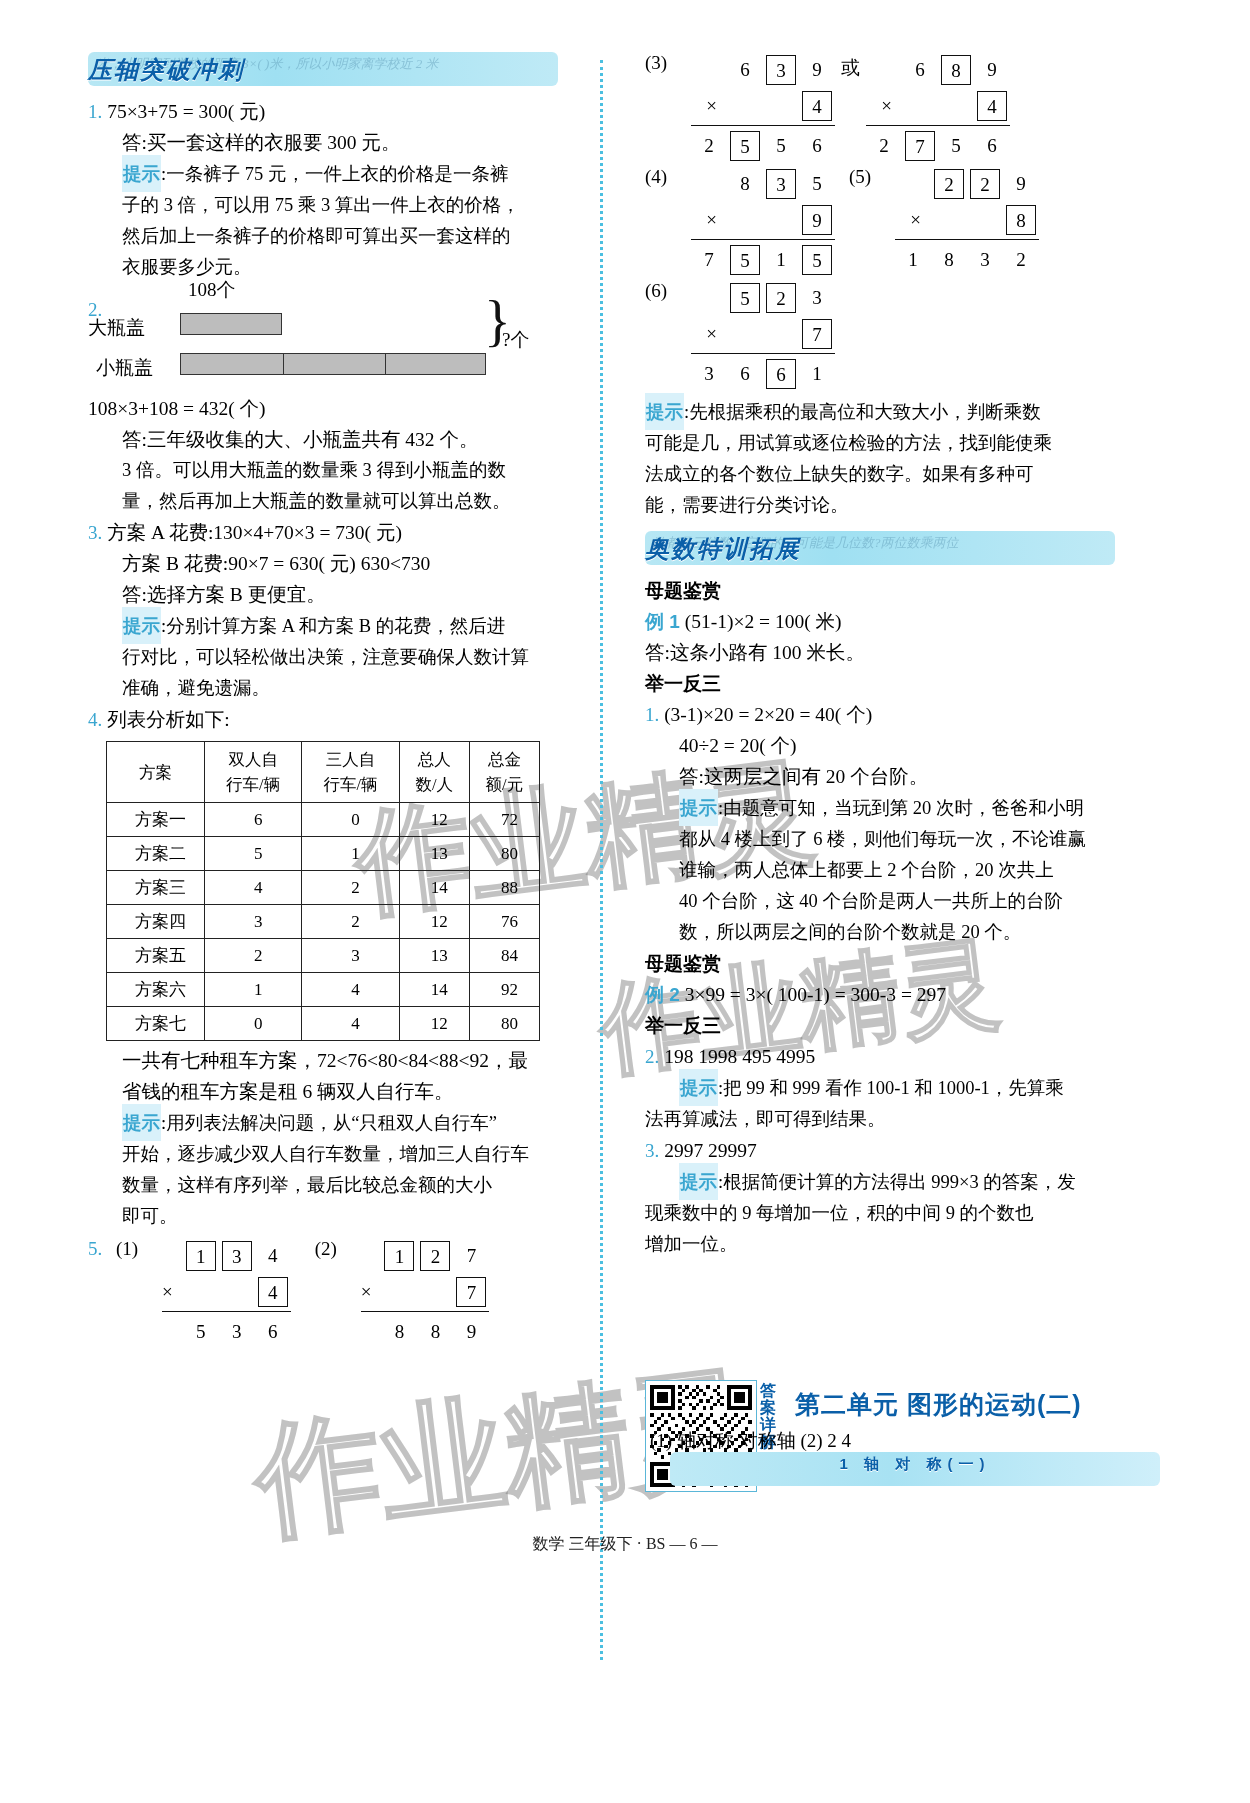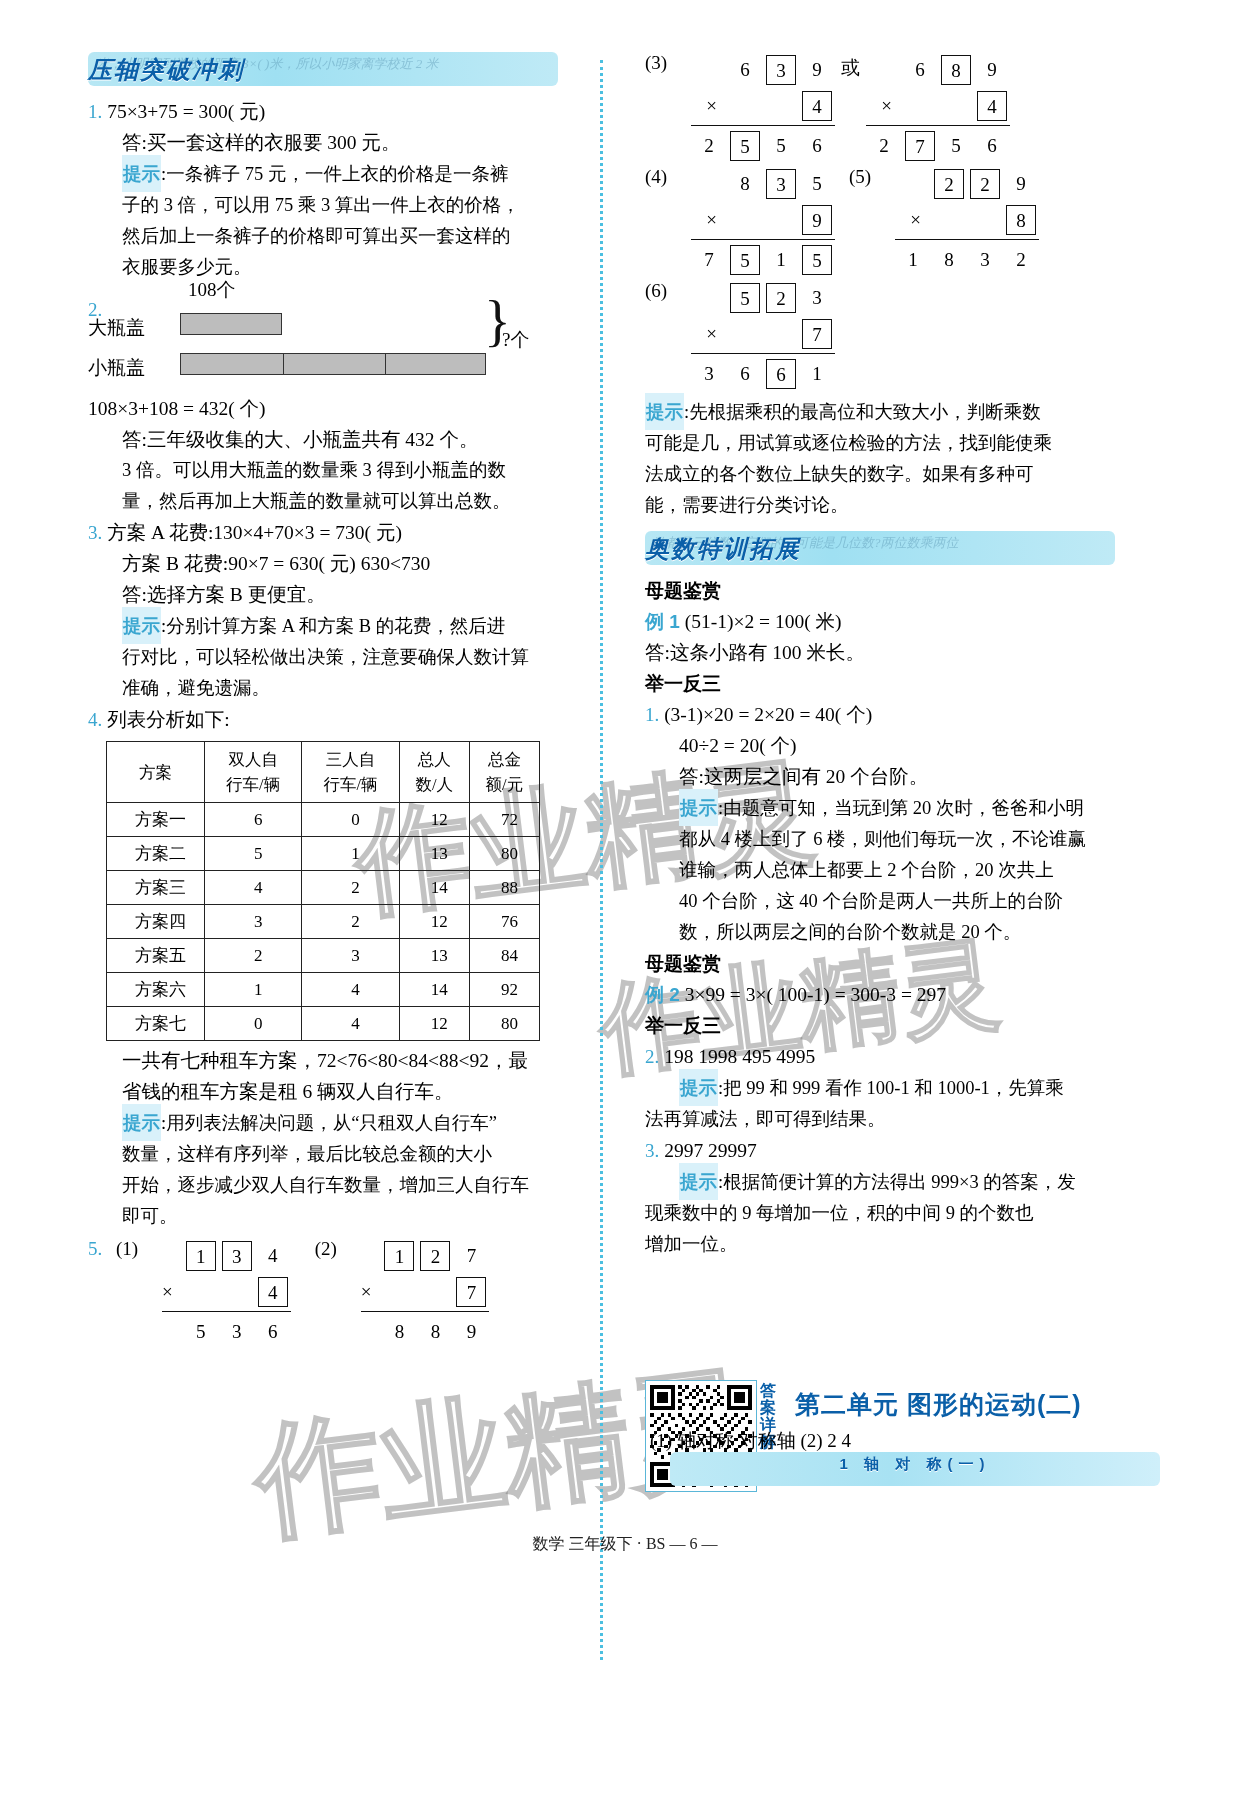--- a/index.html
+++ b/index.html
@@ -182,21 +182,21 @@
       <div class="ln ind hintbody">衣服要多少元。</div>
     </div>
 
     <div>
       <div class="ln" style="height:8px"></div>
       <div class="bardiag">
         <span class="num" style="position:absolute;left:0;top:6px;">2.</span>
         <span class="bd-top" style="left:100px;top:-16px;">108个</span>
         <span class="bd-label" style="left:0px;top:22px;">大瓶盖</span>
         <div class="bar" style="left:92px;top:20px;width:102px;height:22px;"></div>
-        <span class="bd-label" style="left:0px;top:62px;">小瓶盖</span>
+        <span class="bd-label" style="left:8px;top:62px;">小瓶盖</span>
         <div class="bar" style="left:92px;top:60px;width:306px;height:22px;">
           <div class="seg" style="left:102px;"></div>
           <div class="seg" style="left:204px;"></div>
         </div>
         <span class="brace" style="left:396px;top:-4px;">}</span>
         <span class="qmark" style="left:414px;top:34px;">?个</span>
       </div>
       <div class="ln">108×3+108 = 432( 个)</div>
       <div class="ln ind">答:三年级收集的大、小瓶盖共有 432 个。</div>
       <div class="ln ind hintbody">3 倍。可以用大瓶盖的数量乘 3 得到小瓶盖的数</div>
@@ -298,22 +298,22 @@
               <td>80</td>
             </tr>
           </tbody>
       </table>
 
       <div class="ln ind">一共有七种租车方案，72&lt;76&lt;80&lt;84&lt;88&lt;92，最</div>
       <div class="ln ind">省钱的租车方案是租 6 辆双人自行车。</div>
       <div class="ln ind">
         <span class="hint">提示</span><span class="hintbody">:</span><span class="hintbody">用列表法解决问题，从“只租双人自行车”</span>
       </div>
+      <div class="ln ind hintbody">开始，逐步减少双人自行车数量，增加三人自行车</div>
       <div class="ln ind hintbody">数量，这样有序列举，最后比较总金额的大小</div>
-      <div class="ln ind hintbody">开始，逐步减少双人自行车数量，增加三人自行车</div>
       <div class="ln ind hintbody">即可。</div>
     </div>
 
     <div style="margin-top:6px;">
       <div style="display:flex; align-items:flex-start;">
         <span class="num" style="width:28px">5.</span>
         <span class="lblp">(1)</span>
         <div class="vm">
           <div class="vmrow">
               <span class="cell boxed">1</span>

